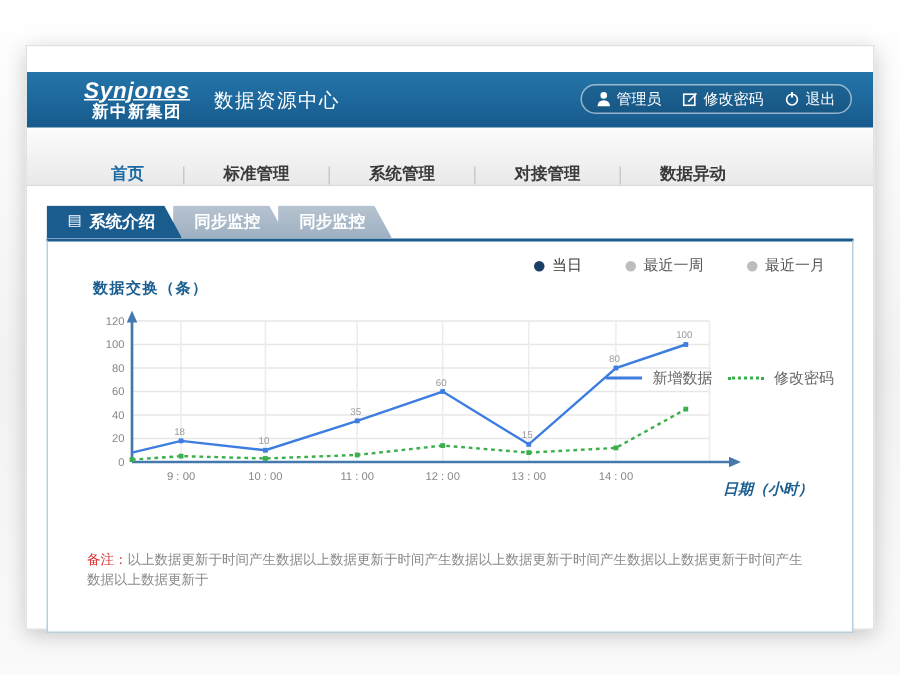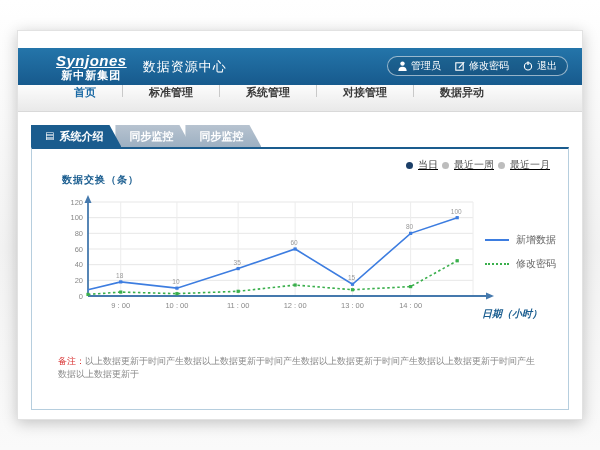--- a/index.html
+++ b/index.html
@@ -22,22 +22,22 @@
   .app-title { color:#fff; font-size:13px; margin-left:16px; letter-spacing:1px; }
   .user-pill { position:absolute; right:14px; top:8px; height:20px;
                border:1px solid rgba(255,255,255,.55); border-radius:11px;
                background:rgba(0,0,0,.10); display:flex; align-items:center;
                padding:0 10px; gap:14px; }
   .u-item { display:flex; align-items:center; gap:4px; color:#fff; font-size:10px;
             cursor:pointer; white-space:nowrap; }
   .u-item svg { display:block; }
 
   
-  .nav { height:27px; background:linear-gradient(180deg,#fcfcfc,#e9e9e9);
-         border-bottom:1px solid #d9d9d9; display:flex; align-items:flex-start;
+  .nav { height:39px; background:linear-gradient(180deg,#fcfcfc,#e9e9e9);
+         border-bottom:1px solid #d9d9d9; display:flex; align-items:flex-end;
          padding-left:30px; }
   .nav-item { font-size:11px; font-weight:bold; color:#3a3a3a; padding:0 26px;
               cursor:pointer; }
   .nav-item.active { color:#1b6aa5; }
   .nav-sep { width:1px; height:12px; background:#c9c9c9; }
 
   
   .content { padding-top:13px; }
   .tabs { display:flex; margin-left:13px; height:22px; align-items:flex-end; }
   .tab { height:22px; line-height:22px; color:#fff; font-size:11px; font-weight:bold;
@@ -45,35 +45,35 @@
          clip-path:polygon(0 0, calc(100% - 12px) 0, 100% 100%, 0 100%);
          display:flex; align-items:center; gap:5px; }
   .tab.active { background:#1a5c8e; z-index:2; position:relative; }
   .tab.inactive { background:linear-gradient(180deg,#b7c3d0,#9db0c2); z-index:1; }
   .tab .tab-ic { font-size:10px; line-height:1; }
 
   
   .panel { margin:0 13px; height:263px; background:#fff; position:relative;
            border:1px solid #b6cede; border-top:2px solid #1a5c8e; }
 
-  .radios { position:absolute; top:9px; right:18px; display:flex; gap:4px;text-decoration:underline; }
+  .radios { position:absolute; top:9px; right:18px; display:flex; gap:29px; }
   .radio { display:flex; align-items:center; gap:5px; font-size:10px; color:#555;
            cursor:pointer; }
   .radio .dot { width:7px; height:7px; border-radius:50%; background:#bdbdbd; }
   .radio.selected .dot { background:#1c3f68; }
   .radio.selected { color:#333; }
 
   .y-title { position:absolute; left:30px; top:24px; font-size:10px; font-weight:bold;
              color:#1b5e90; letter-spacing:1px; }
   .x-title { position:absolute; right:26px; top:158px; font-size:10px; font-weight:bold;
              color:#1b5e90;font-style:italic; }
   .chart { position:absolute; left:22px; top:42px; }
 
   .legend { position:absolute; right:12px; top:84px; display:flex;
-            flex-direction:column; gap:10px;text-align:right; }
+            gap:10px;text-align:right; }
   .legend-item { display:flex; align-items:center; gap:7px; font-size:10px; color:#666; }
   .legend-line { width:24px; border-top-width:2px; }
 
   .note { position:absolute; left:0; right:0; top:206px; text-align:left;
           font-size:9px; color:#8a8a8a; padding:0 26px; }
   .note-label { color:#d93030; }
 </style>
 </head>
 <body>
 

